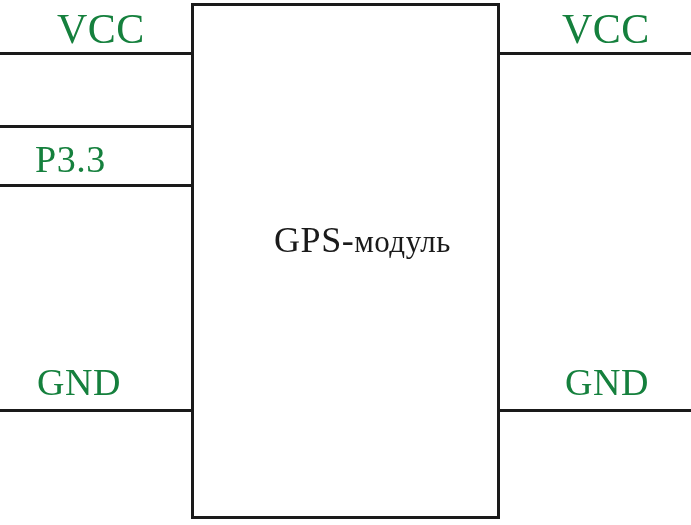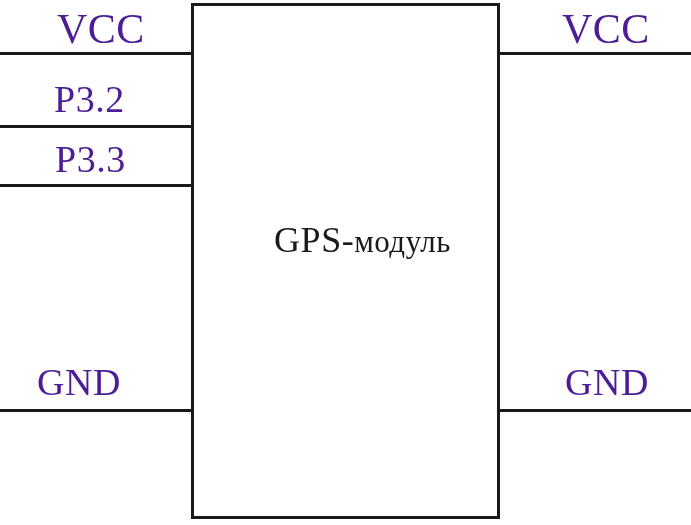--- a/index.html
+++ b/index.html
@@ -25,27 +25,27 @@
     left: 191px;
     top: 3px;
     width: 309px;
     height: 516px;
     border: 3px solid #1a1a1a;
     box-sizing: border-box;
     background: #ffffff;
   }
   .pin-label {
     position: absolute;
-    color: #4c1d95;
+    color: #15803d;
     white-space: nowrap;
     line-height: 1;
   }
   .lbl-vcc-left  { left: 57px;  top: 8px;   font-size: 42px; letter-spacing: 0.5px; }
   .lbl-p32       { left: 54px;  top: 80px;  font-size: 38px; letter-spacing: 0.5px; }
-  .lbl-p33       { left: 55px;  top: 140px; font-size: 38px; letter-spacing: 0.5px; }
+  .lbl-p33       { left: 35px;  top: 140px; font-size: 38px; letter-spacing: 0.5px; }
   .lbl-gnd-left  { left: 37px;  top: 363px; font-size: 38px; letter-spacing: 0.5px; }
   .lbl-vcc-right { left: 562px; top: 8px;   font-size: 42px; letter-spacing: 0.5px; }
   .lbl-gnd-right { left: 565px; top: 363px; font-size: 38px; letter-spacing: 0.5px; }
 
   .module-title {
     position: absolute;
     left: 191px;
     top: 222px;
     width: 343px;
     text-align: center;
@@ -75,20 +75,19 @@
   <div class="wire" style="left:497px; top:52px; width:194px;"></div>
   <div class="wire" style="left:497px; top:409px; width:194px;"></div>
 
   <div class="module-box"></div>
 
   <div class="module-title">
     <span class="title-main">GPS-</span><span class="title-sub">модуль</span>
   </div>
 
   <div class="pin-label lbl-vcc-left">VCC</div>
-  <div class="pin-label lbl-p32">P3.2</div>
   <div class="pin-label lbl-p33">P3.3</div>
   <div class="pin-label lbl-gnd-left">GND</div>
 
   <div class="pin-label lbl-vcc-right">VCC</div>
   <div class="pin-label lbl-gnd-right">GND</div>
 
 </div>
 
 </body></html>

